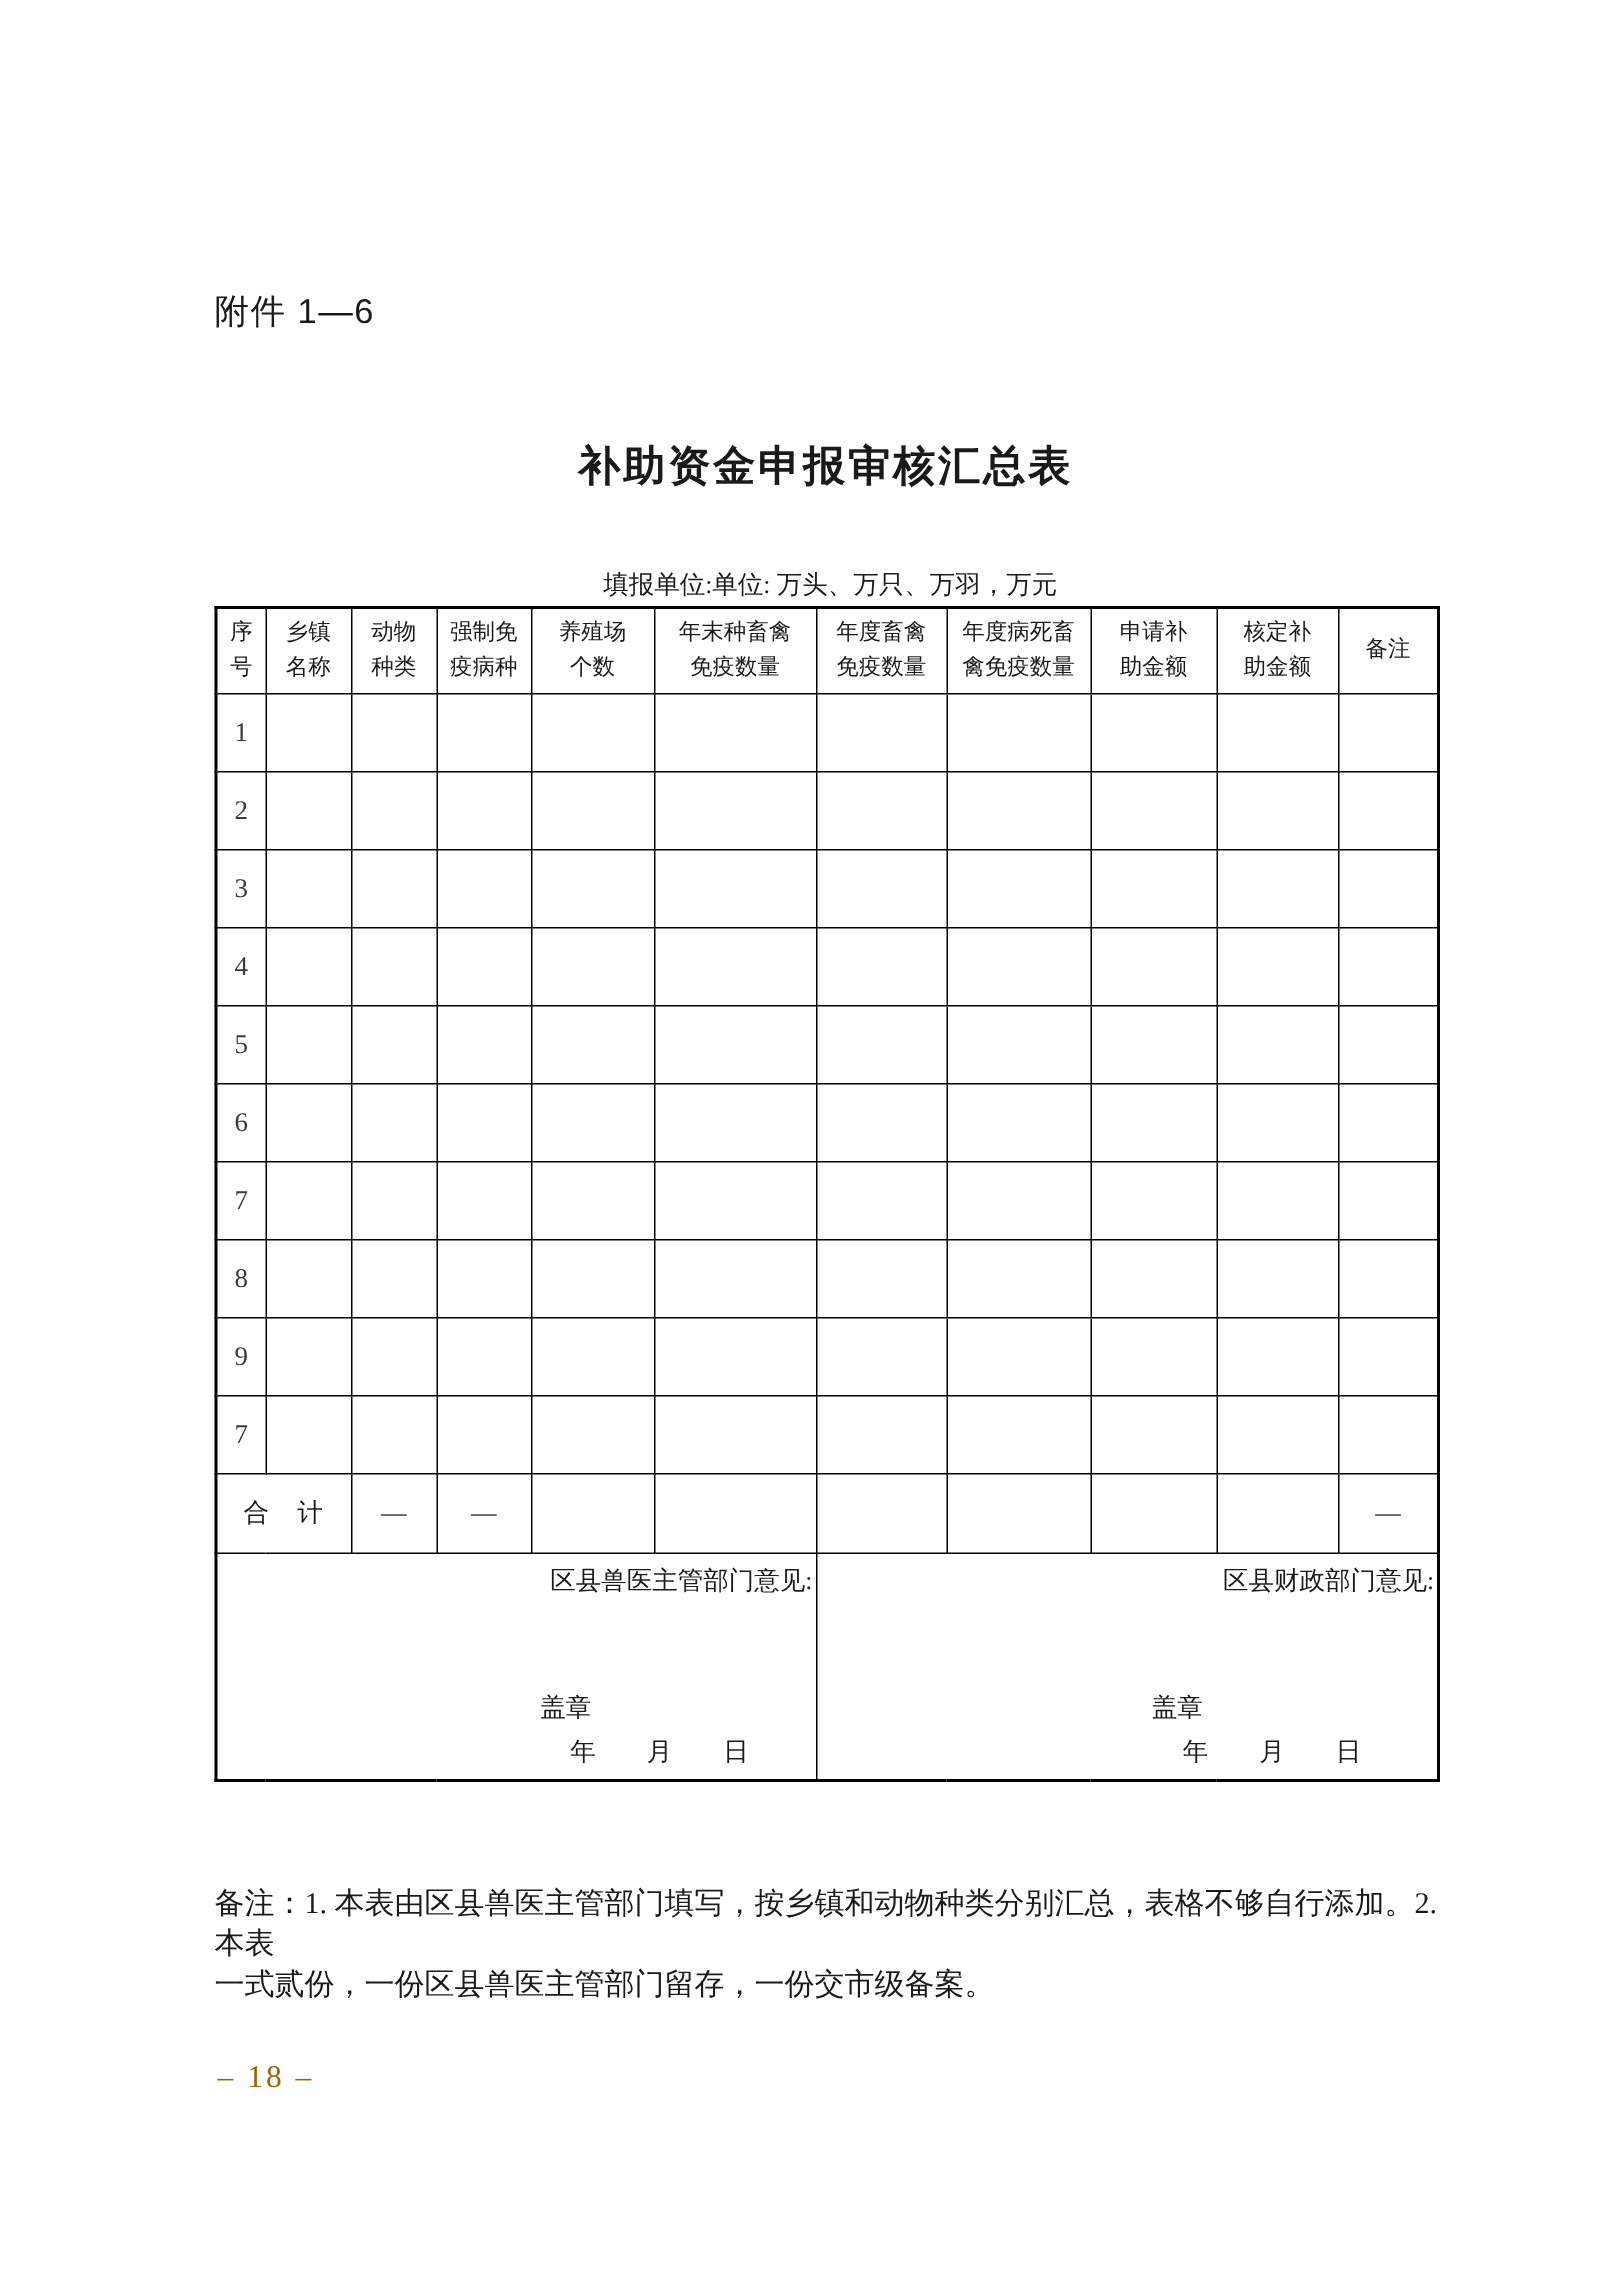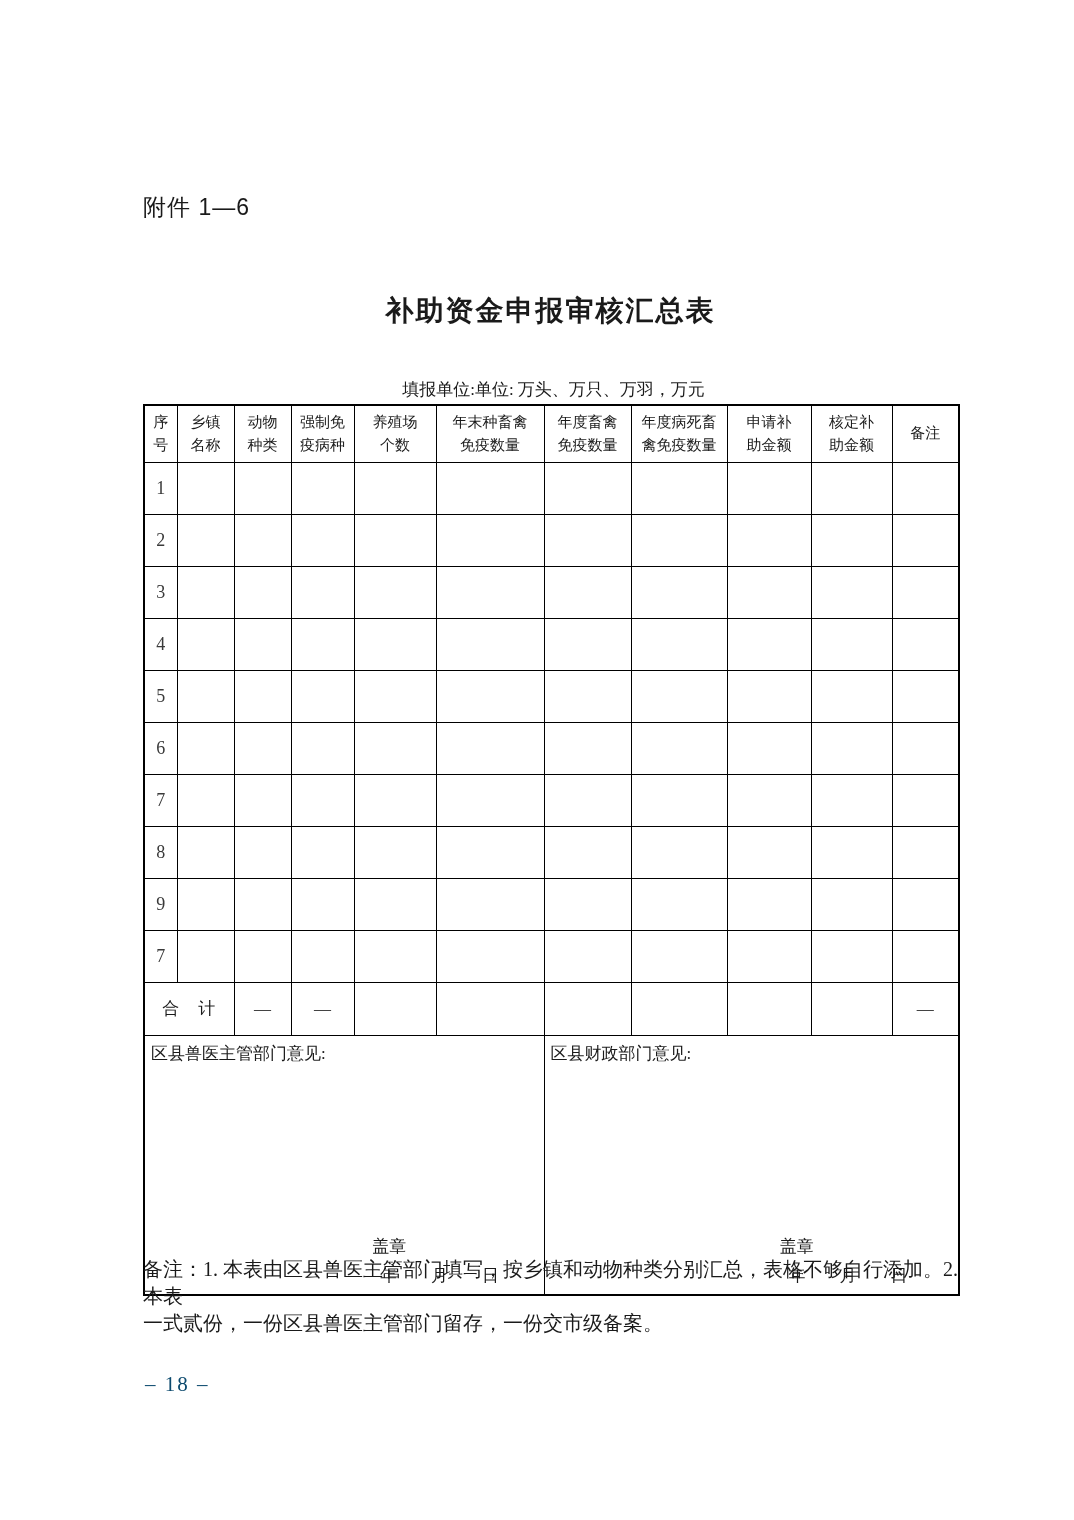--- a/index.html
+++ b/index.html
@@ -53,40 +53,40 @@
   }
   tr.data-row { height: 52px; }
   tr.data-row td.rownum {
     text-align: center; vertical-align: middle; font-size: 18px; color: #3a3a3a;
   }
   tr.total-row { height: 53px; }
   tr.total-row td {
     text-align: center; vertical-align: middle; font-size: 17px;
   }
   tr.total-row td.total-label { white-space: pre; letter-spacing: 1px; }
-  tr.opinion-row { height: 260px; }
+  tr.opinion-row { height: 152px; text-align: right; }
   tr.opinion-row td {
     vertical-align: top; position: relative;
     font-size: 17px;
   }
   .opinion-label { padding: 6px 2px 0 6px; }
   .seal {
-    position: absolute; bottom: 36px; left: 54%; font-size: 17px; margin-left: 12px;
+    position: absolute; bottom: 36px; left: 54%; font-size: 17px;
   }
   .date-line {
     position: absolute; bottom: 7px; left: 59%; font-size: 17px; white-space: pre;
   }
 
   .notes {
     position: absolute; top: 1256px; left: 143px; width: 822px;
     font-size: 20px; line-height: 27px;
   }
   .page-number {
     position: absolute; top: 1372px; left: 145px;
-    font-size: 21px; letter-spacing: 2px; color: #0c4a6e;
+    font-size: 21px; letter-spacing: 2px; color: #a16207;
   }
 
   col.c1 { width: 33px; }  col.c2 { width: 57px; }  col.c3 { width: 57px; }
   col.c4 { width: 63px; }  col.c5 { width: 82px; }  col.c6 { width: 108px; }
   col.c7 { width: 87px; }  col.c8 { width: 96px; }  col.c9 { width: 84px; }
   col.c10 { width: 81px; } col.c11 { width: 67px; }
 </style>
 </head>
 <body>
 

